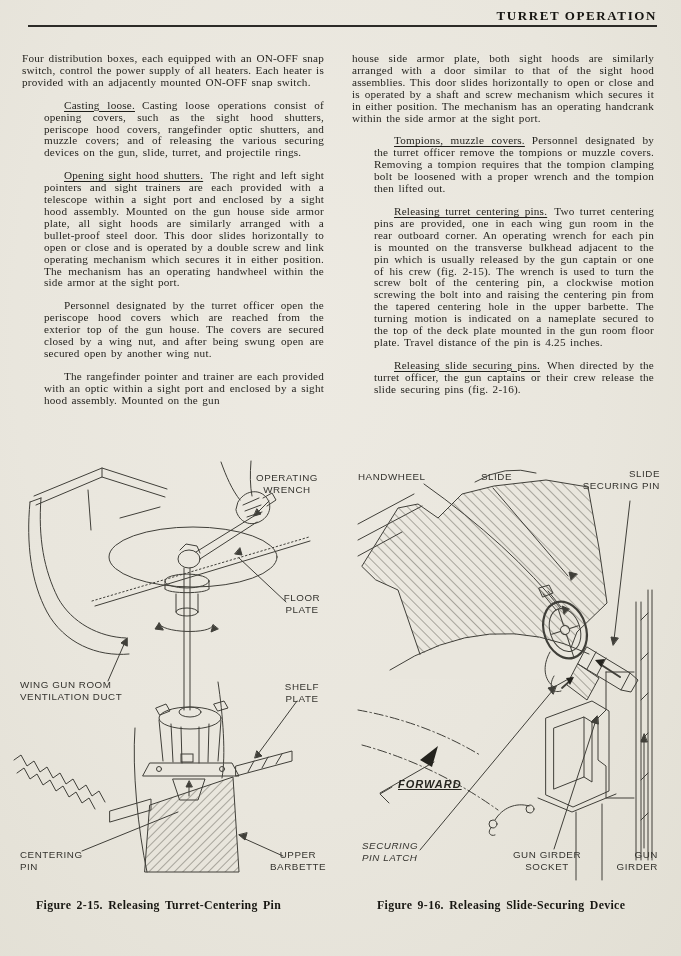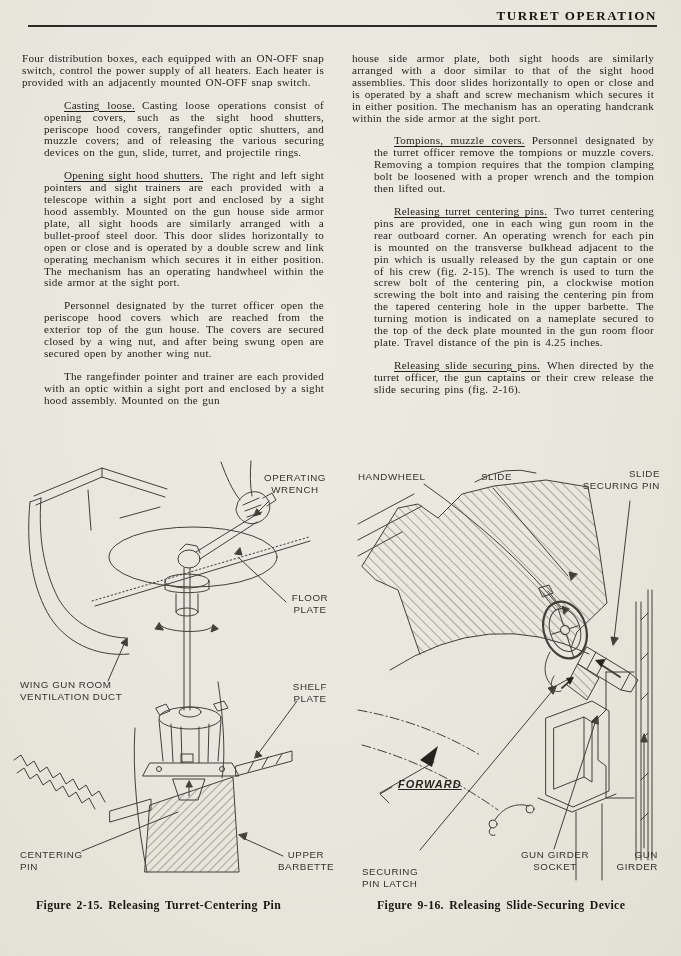--- a/index.html
+++ b/index.html
@@ -37,21 +37,21 @@
   
   .fig{position:absolute;width:341px;height:460px;top:460px;}
   .fig svg{position:absolute;left:0;top:0;}
   .fig-label{
     position:absolute;
     font-family:"Liberation Sans", sans-serif;
     font-size:9.8px;line-height:11.5px;letter-spacing:0.55px;
     color:#34332e;white-space:nowrap;
   }
   .fig-label span{display:block;}
-  .ta-c{text-align:center;padding-left:8px;} .ta-r{text-align:right;}
+  .ta-c{text-align:center;} .ta-r{text-align:right;}
   .forward-label{font-weight:bold;font-style:italic;font-size:11px;letter-spacing:1px;color:#26251f;text-decoration:underline;}
   .fig-caption{
     position:absolute;top:438px;
     font-size:11.8px;font-weight:bold;letter-spacing:0.35px;word-spacing:2px;
     color:#181712;white-space:nowrap;
   }
   .pagenum{
     position:absolute;left:630px;top:918px;
     font-size:12.5px;font-weight:bold;letter-spacing:0.5px;color:#181712;margin-top:44px;
   }
@@ -304,21 +304,21 @@
     <div class="fig-label" style="left:141px;top:11px;">
       <span>SLIDE</span>
     </div>
     <div class="fig-label ta-r" style="left:228px;top:8px;width:92px;">
       <span>SLIDE</span>
       <span>SECURING PIN</span>
     </div>
     <div class="fig-label forward-label" style="left:58px;top:319px;">
       <span>FORWARD</span>
     </div>
-    <div class="fig-label" style="left:22px;top:406px;">
+    <div class="fig-label" style="left:22px;top:380px;font-style:italic;">
       <span>SECURING</span>
       <span>PIN LATCH</span>
     </div>
     <div class="fig-label ta-c" style="left:172px;top:389px;width:70px;">
       <span>GUN GIRDER</span>
       <span>SOCKET</span>
     </div>
     <div class="fig-label ta-r" style="left:266px;top:389px;width:52px;">
       <span>GUN</span>
       <span>GIRDER</span>

